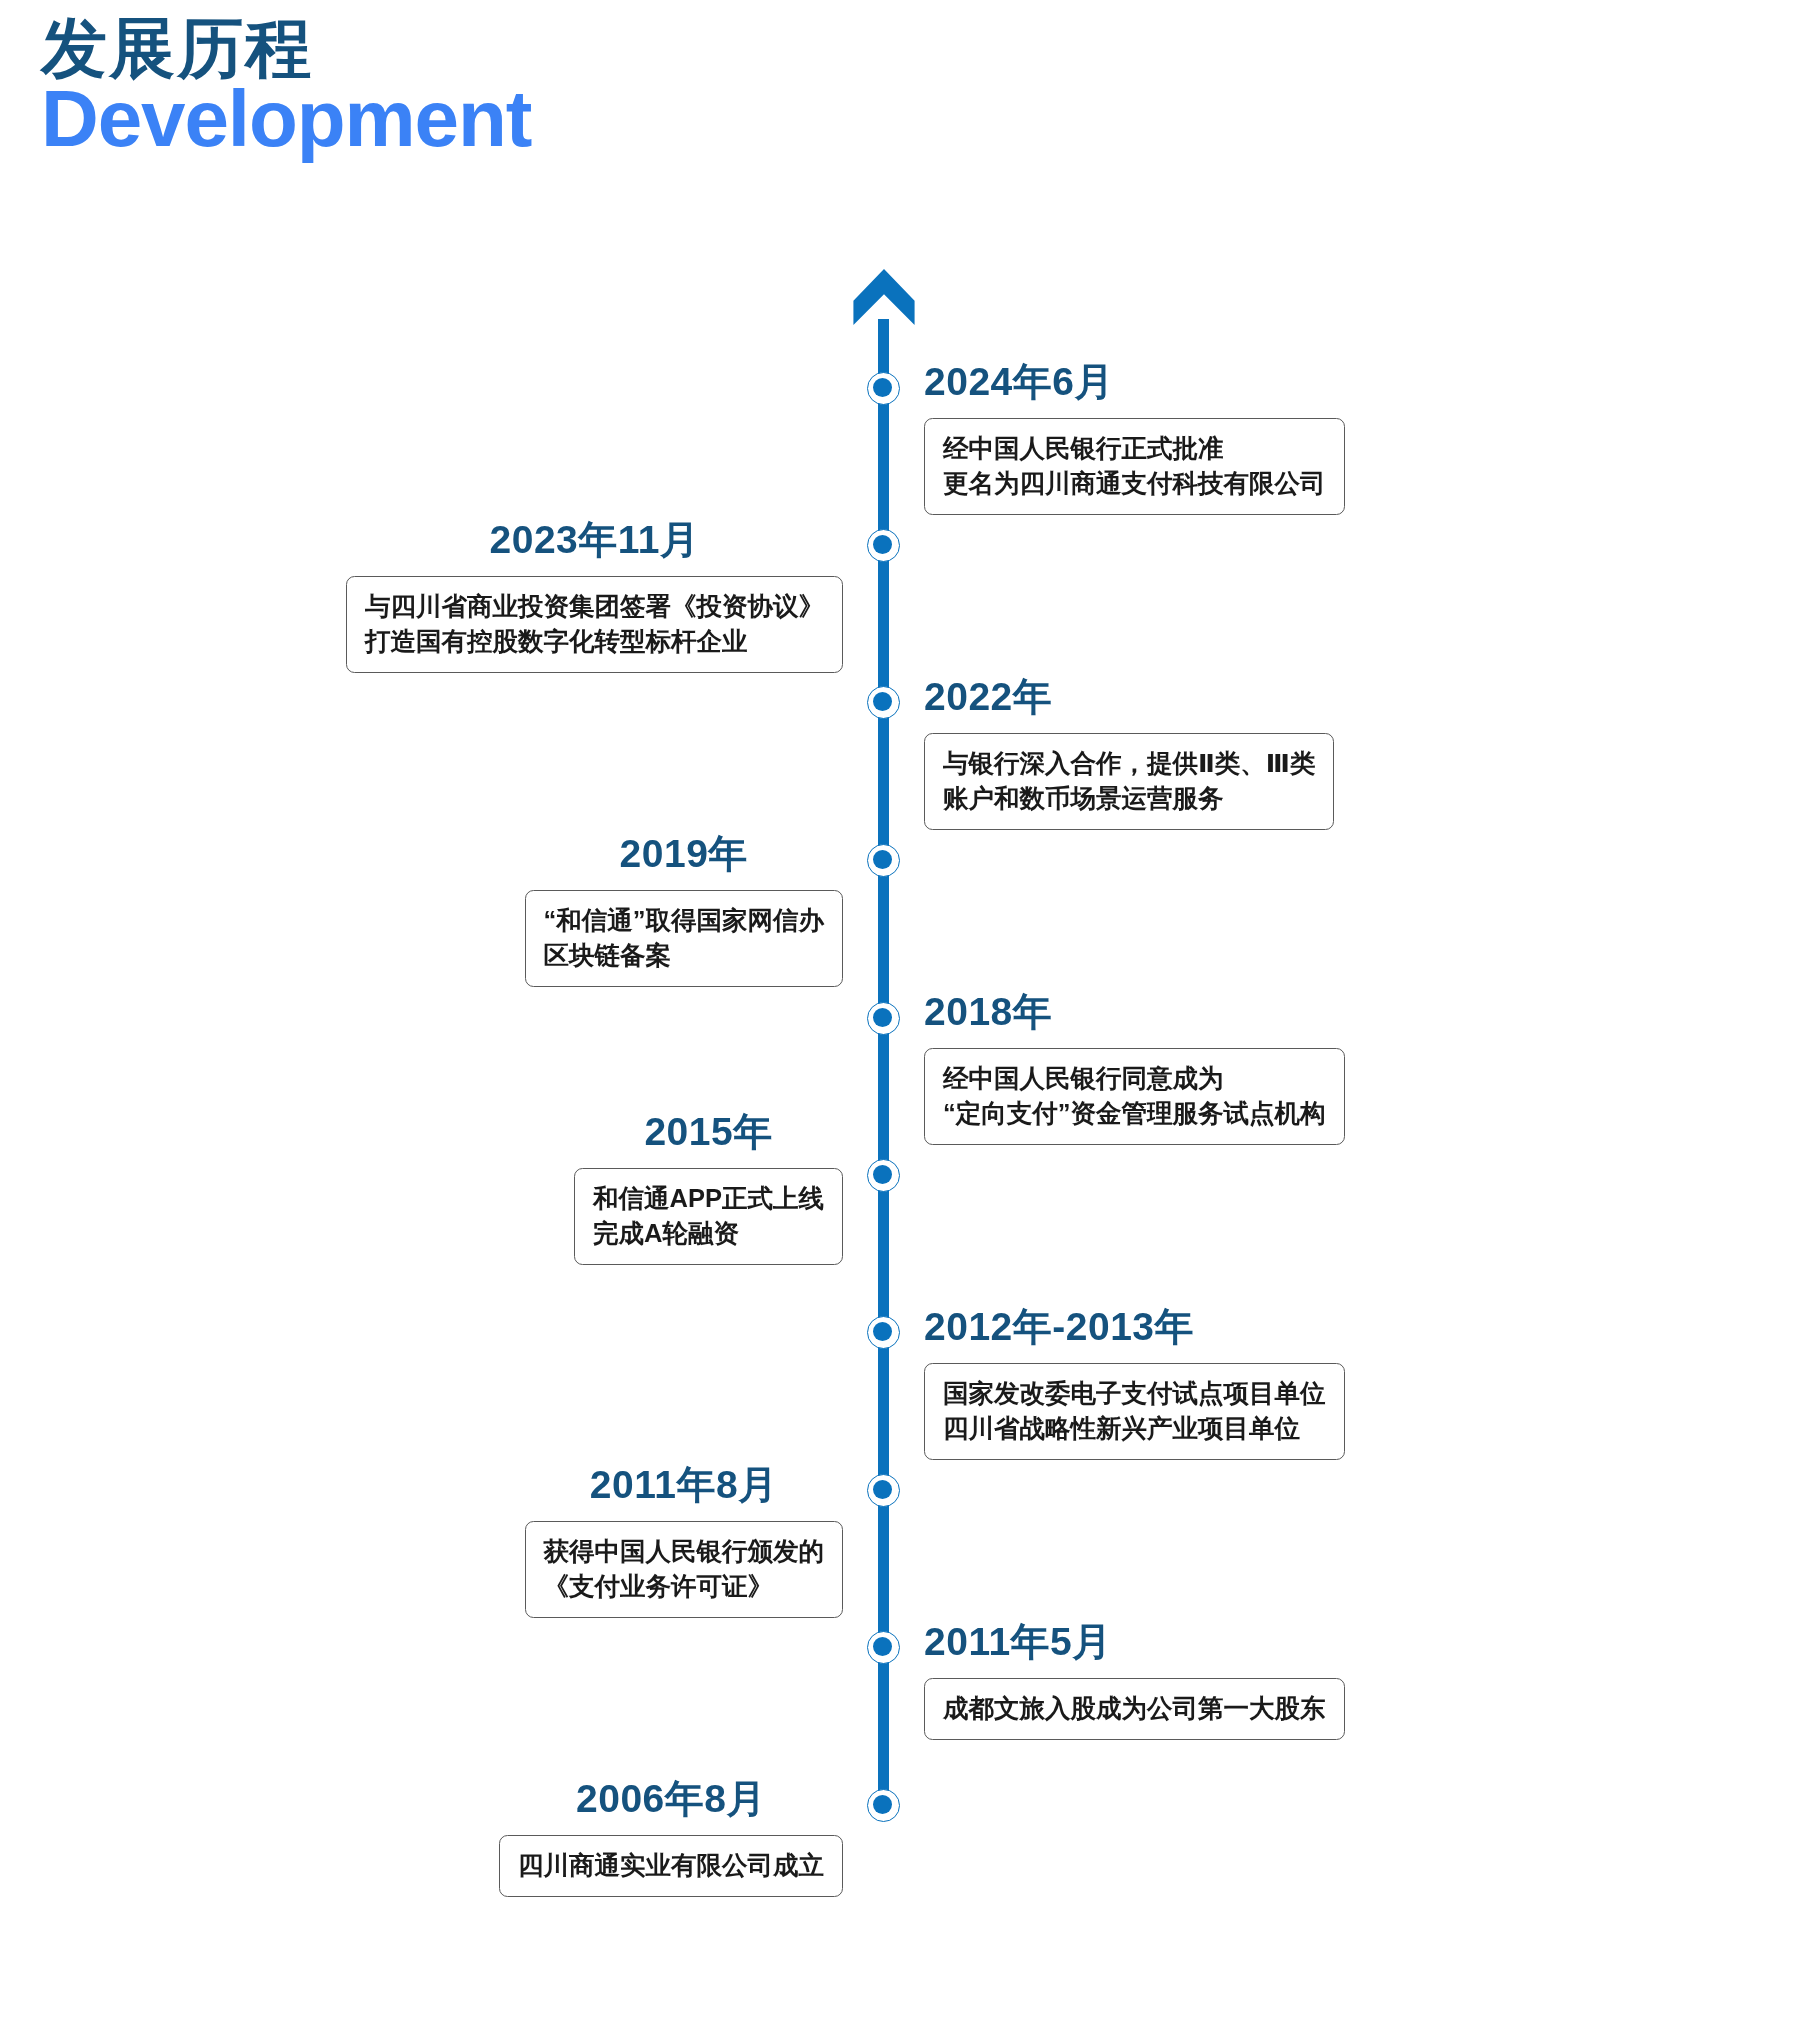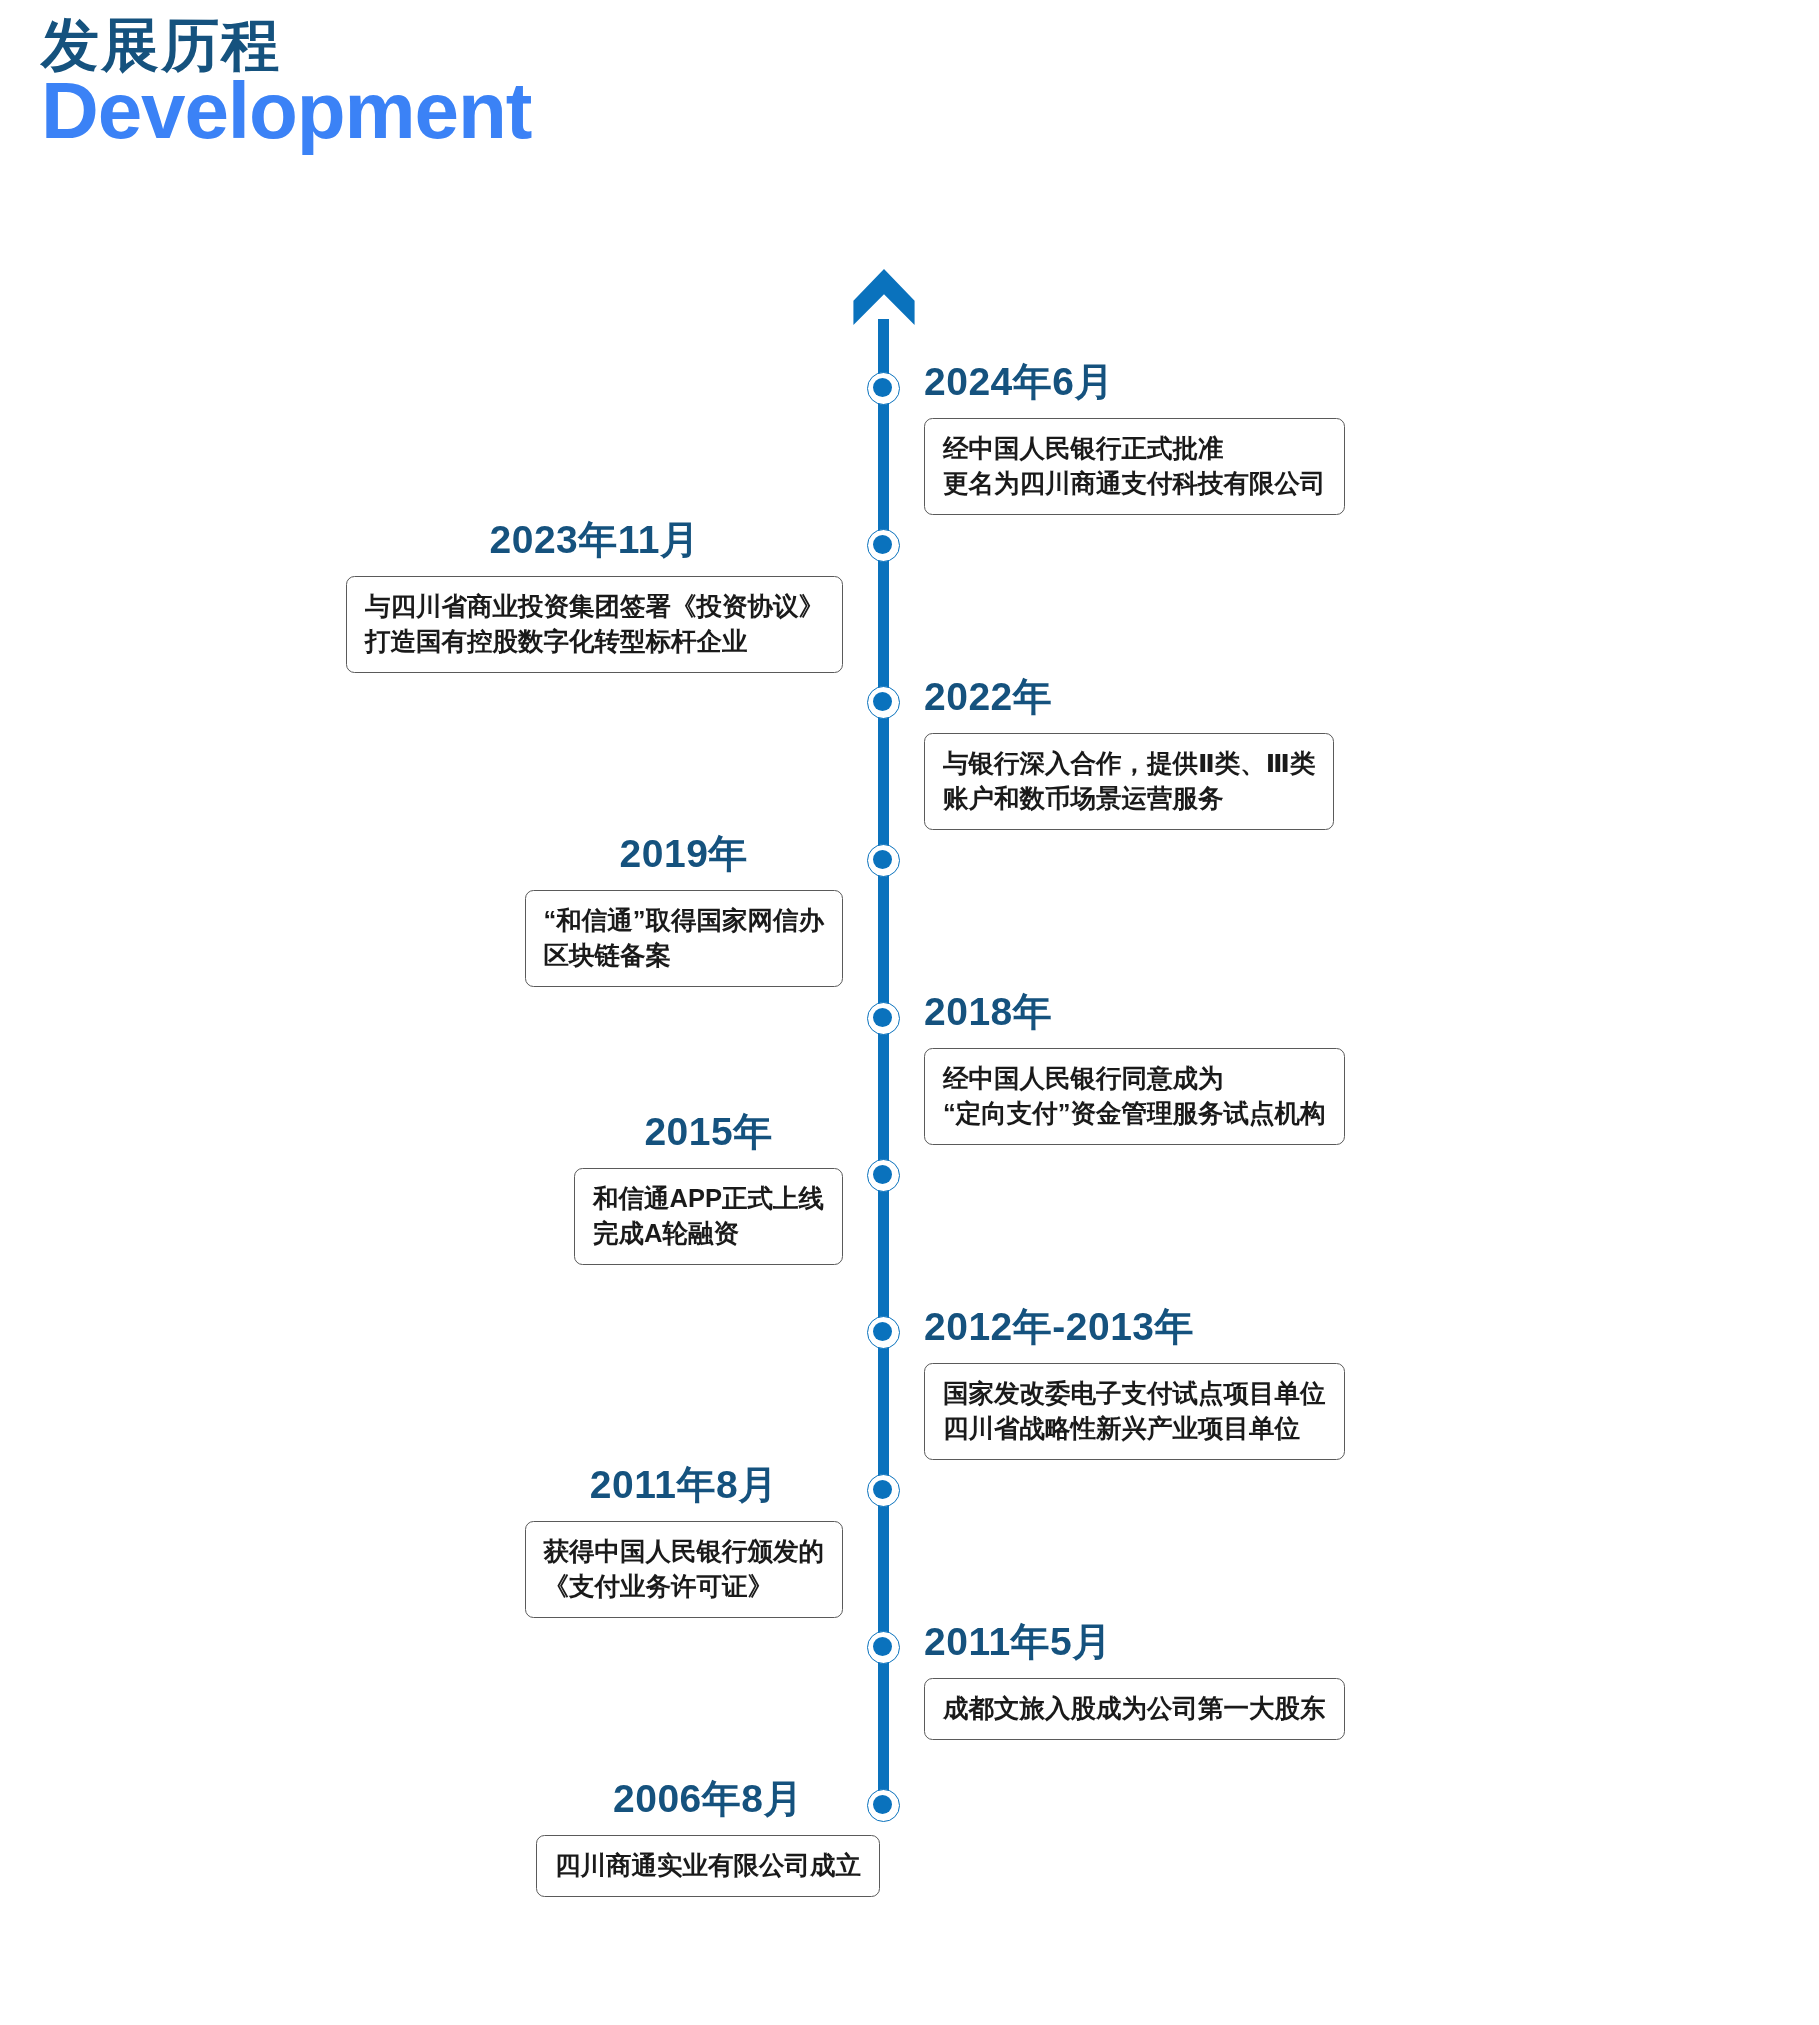--- a/index.html
+++ b/index.html
@@ -15,21 +15,21 @@
     overflow: hidden;
   }
 
   
   .header {
     position: absolute;
     left: 41px;
     top: 15px;
   }
   .title-cn {
-    font-size: 58px;
+    font-size: 66px;
     line-height: 1.02;
     font-weight: bold;
     color: #15527e;
     letter-spacing: 2.1px;
     white-space: nowrap;
   }
   .title-en {
     font-size: 80px;
     line-height: 1.0;
     font-weight: bold;
@@ -154,16 +154,16 @@
       <div class="entry right" style="top: 992px; left: 924px;"><div class="year">2018年</div><div class="desc-box"><div class="desc-line">经中国人民银行同意成为</div><div class="desc-line">“定向支付”资金管理服务试点机构</div></div></div>
       <div class="marker" style="top: 1175px;"></div>
       <div class="entry left" style="top: 1112px; right: 977px;"><div class="year">2015年</div><div class="desc-box"><div class="desc-line">和信通APP正式上线</div><div class="desc-line">完成A轮融资</div></div></div>
       <div class="marker" style="top: 1332px;"></div>
       <div class="entry right" style="top: 1307px; left: 924px;"><div class="year">2012年-2013年</div><div class="desc-box"><div class="desc-line">国家发改委电子支付试点项目单位</div><div class="desc-line">四川省战略性新兴产业项目单位</div></div></div>
       <div class="marker" style="top: 1490px;"></div>
       <div class="entry left" style="top: 1465px; right: 977px;"><div class="year">2011年8月</div><div class="desc-box"><div class="desc-line">获得中国人民银行颁发的</div><div class="desc-line">《支付业务许可证》</div></div></div>
       <div class="marker" style="top: 1647px;"></div>
       <div class="entry right" style="top: 1622px; left: 924px;"><div class="year">2011年5月</div><div class="desc-box"><div class="desc-line">成都文旅入股成为公司第一大股东</div></div></div>
       <div class="marker" style="top: 1805px;"></div>
-      <div class="entry left" style="top: 1779px; right: 940px;"><div class="year">2006年8月</div><div class="desc-box"><div class="desc-line">四川商通实业有限公司成立</div></div></div>
+      <div class="entry left" style="top: 1779px; right: 977px;"><div class="year">2006年8月</div><div class="desc-box"><div class="desc-line">四川商通实业有限公司成立</div></div></div>
     </div>
 </div>
 
 
 </body></html>

